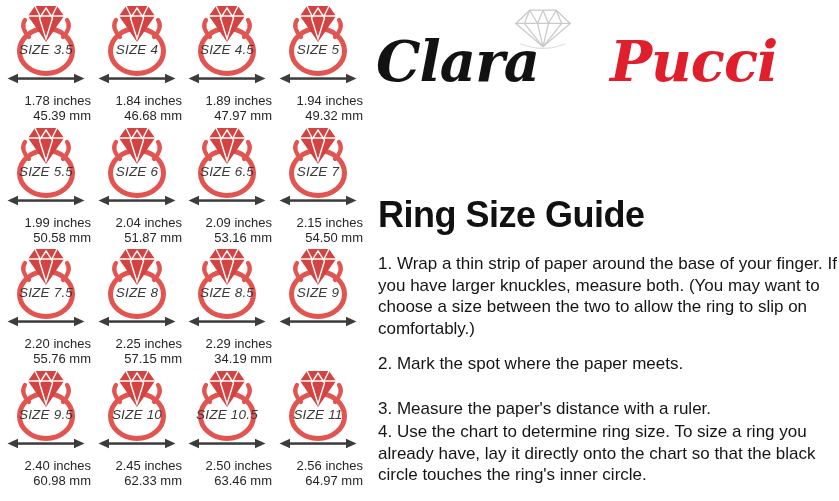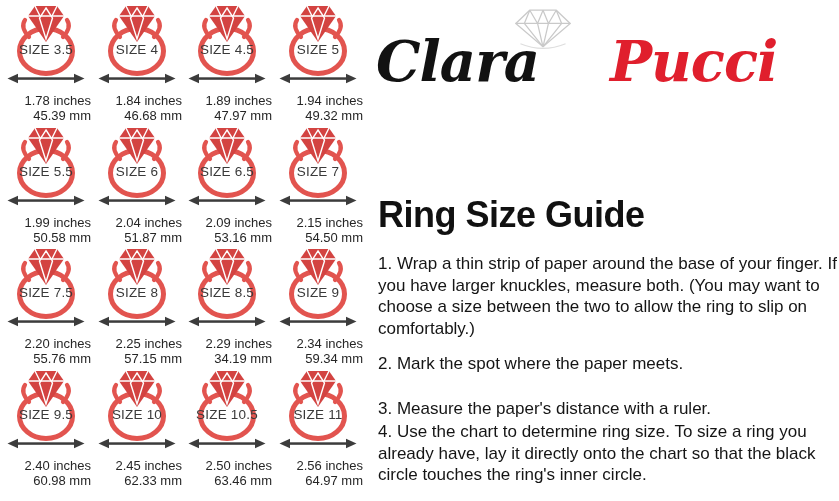--- a/index.html
+++ b/index.html
@@ -6,21 +6,21 @@
   html,body { background:#ffffff; }
   body {
     width:839px; height:501px; position:relative; overflow:hidden;
     font-family:"Liberation Sans", sans-serif;
   }
   #stage { position:absolute; left:0; top:0; width:839px; height:501px; background:#fff; }
 
   
   .chart-grid { position:absolute; left:0; top:0; width:370px; height:501px; }
   .cell { position:absolute; width:90px; height:120px; }
-  .ring-wrap { position:relative; width:76px; height:74px; margin:0 auto; }
+  .ring-wrap { position:relative; width:76px; height:74px; margin:0 auto;font-style:italic; }
   .ring-svg { display:block; width:76px; height:74px; }
   .size-label {
     position:absolute; left:0; right:0; top:38px; text-align:center;
     font-size:13.5px; color:#3a3a3a; letter-spacing:0.2px; white-space:nowrap;
   }
   .arrow-svg { display:block; width:78px; height:13px; margin:-6px auto 0 auto; }
   .measure { margin-top:8px; text-align:right; font-size:13px; line-height:15px; color:#262626; }
 
   
   .logo { position:absolute; left:376px; top:6px; width:400px; height:96px; }
@@ -261,24 +261,20 @@
     <div class="cell" style="left:273px;top:247px">
       <div class="ring-wrap">
         <svg class="ring-svg" viewBox="0 0 76 74">
             <use href="#ring-sym"></use>
           </svg>
         <span class="size-label">SIZE 9</span>
       </div>
       <svg class="arrow-svg" viewBox="0 0 78 13">
           <use href="#arrow-sym"></use>
         </svg>
-      <div class="measure">
-        <div>2.34 inches</div>
-        <div>59.34 mm</div>
-      </div>
     </div>
 
     <div class="cell" style="left:1px;top:369px">
       <div class="ring-wrap">
         <svg class="ring-svg" viewBox="0 0 76 74">
             <use href="#ring-sym"></use>
           </svg>
         <span class="size-label">SIZE 9.5</span>
       </div>
       <svg class="arrow-svg" viewBox="0 0 78 13">

